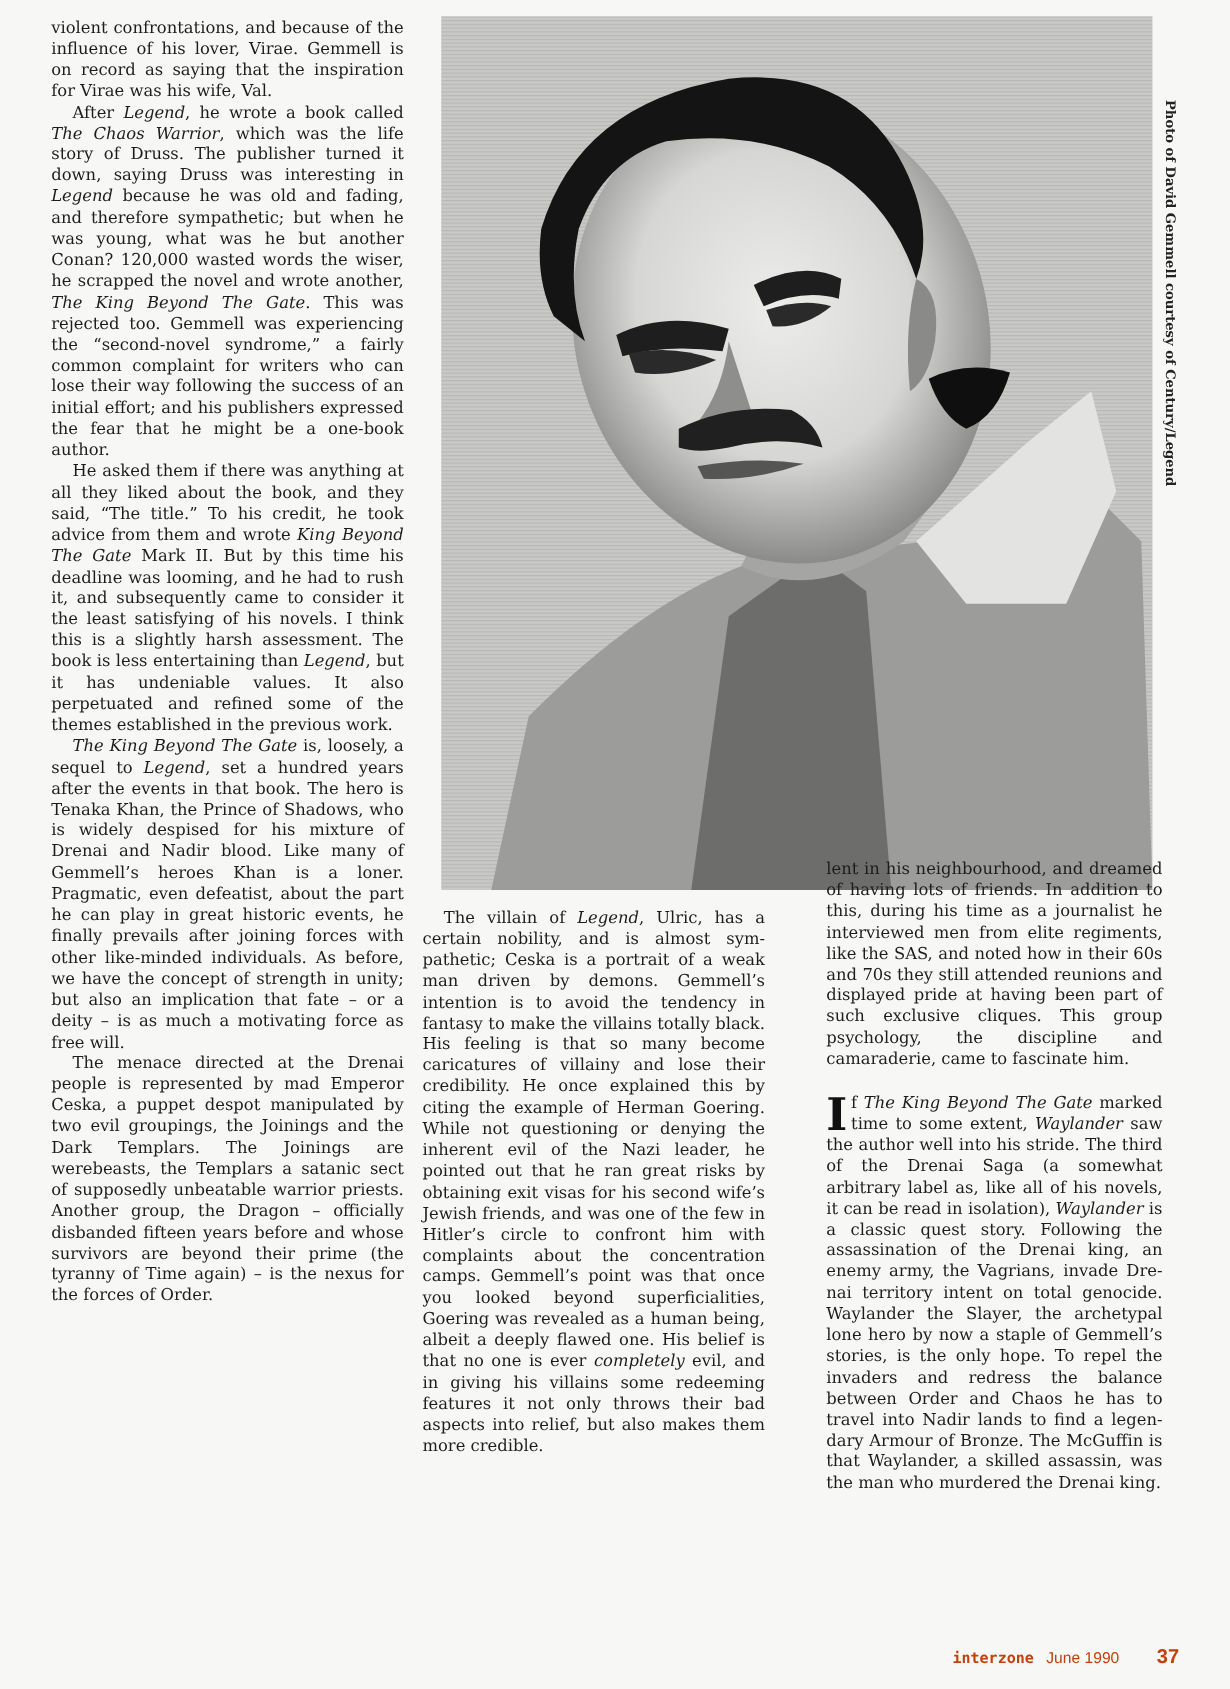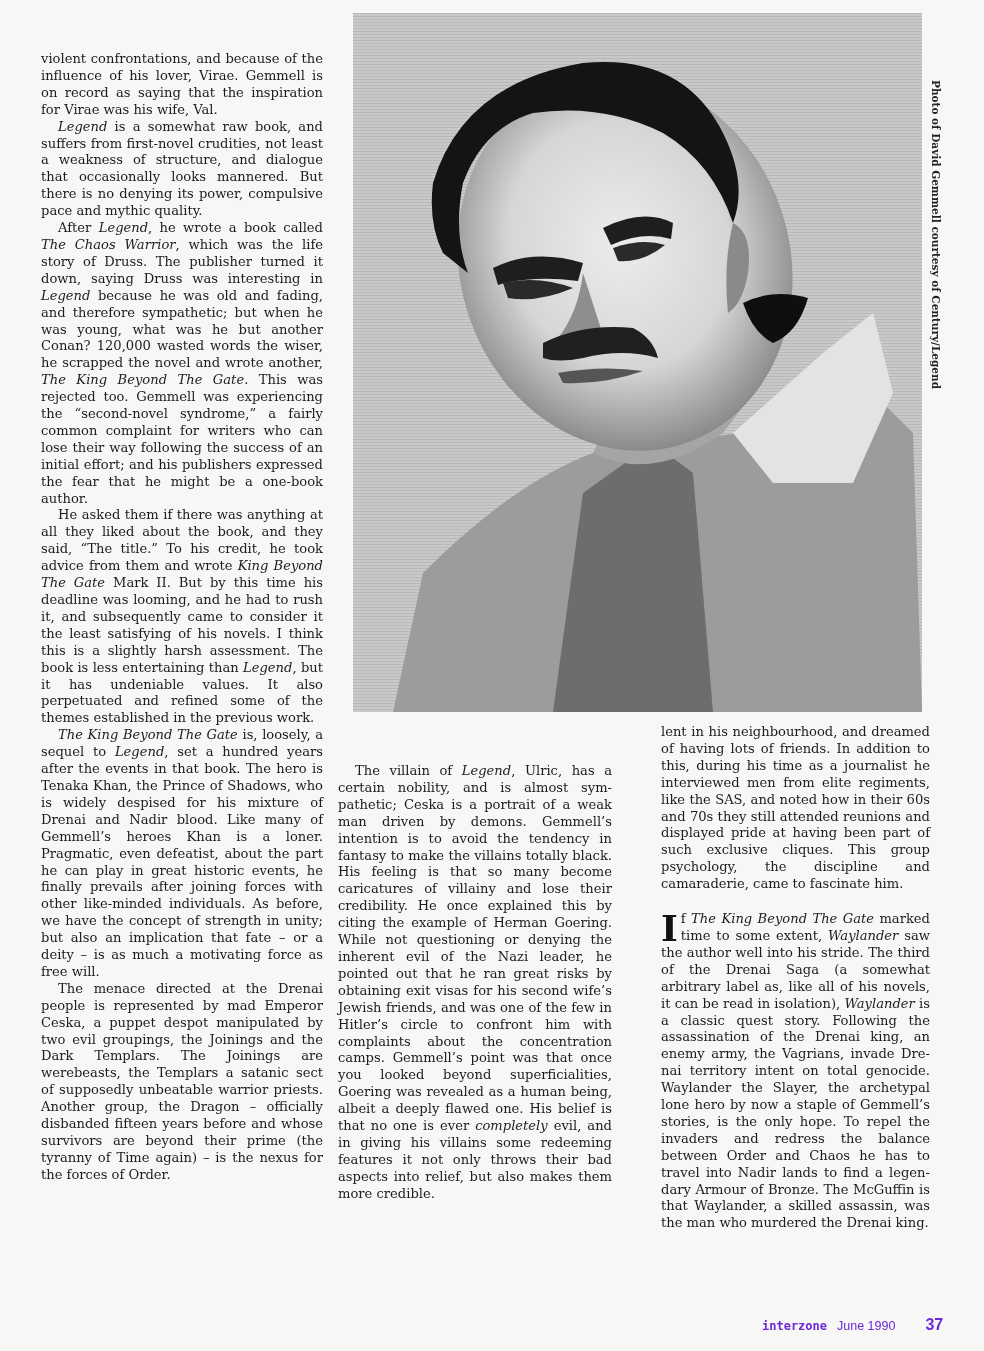--- a/index.html
+++ b/index.html
@@ -8,21 +8,20 @@
     background:#f7f7f5;
     font-family:"DejaVu Serif", serif;
     color:#1c1c1c;
   }
   .col {
     position:absolute;
     font-size:13.1px;
     line-height:16.9px;
     text-align:justify;
     hyphens:manual;
-    margin-top:36px;
   }
   .col p { margin:0; text-indent:0; }
   .col p.ind { text-indent:1.3em; }
   .col1 { left:41px; top:15px; width:282px; }
   .col2 { left:338px; top:727px; width:274px; }
   .col3 { left:661px; top:688px; width:269px; }
   .col3 .section { margin-top:18px; }
   .dropcap {
     float:left; font-family:"DejaVu Serif", serif; font-weight:bold;
     font-size:36px; line-height:30px; margin:2px 3px 0 0; color:#111;
@@ -36,32 +35,31 @@
   .photo svg { width:100%; height:100%; display:block; }
   .credit {
     position:absolute; left:926px; top:80px; width:16px; height:350px;
     writing-mode:vertical-rl;
     font-family:"DejaVu Serif", serif; font-weight:bold;
     font-size:10.5px; color:#222; white-space:nowrap;
   }
   .footer {
     position:absolute; left:762px; top:1271px;
     display:flex; align-items:baseline; gap:10px;
-    font-family:"Liberation Sans", sans-serif; color:#6d28d9;
+    font-family:"Liberation Sans", sans-serif; color:#c2410c;
   }
   .footer .mag { font-family:"DejaVu Sans Mono", monospace; font-weight:bold; font-size:12px; }
   .footer .date { font-size:12.5px;margin-top:48px; }
   .footer .page { font-size:16px; font-weight:bold; margin-left:20px; }
 </style>
 </head>
 <body>
 
 <div class="col col1" id="col1">
     <p>violent confrontations, and because of the influence of his lover, Virae. Gem­mell is on record as saying that the inspiration for Virae was his wife, Val.</p>
-    <p class="ind"><em>Legend</em> is a somewhat raw book, and suffers from first-novel crudities, not least a weakness of structure, and dialogue that occasionally looks man­nered. But there is no denying its power, compulsive pace and mythic quality.</p>
     <p class="ind">After <em>Legend</em>, he wrote a book called <em>The Chaos Warrior</em>, which was the life story of Druss. The publisher turned it down, saying Druss was interesting in <em>Legend</em> because he was old and fading, and therefore sympathetic; but when he was young, what was he but another Conan? 120,000 wasted words the wiser, he scrapped the novel and wrote another, <em>The King Beyond The Gate</em>. This was rejected too. Gemmell was experiencing the “second-novel syn­drome,” a fairly common complaint for writers who can lose their way follow­ing the success of an initial effort; and his publishers expressed the fear that he might be a one-book author.</p>
     <p class="ind">He asked them if there was anything at all they liked about the book, and they said, “The title.” To his credit, he took advice from them and wrote <em>King Beyond The Gate</em> Mark II. But by this time his deadline was looming, and he had to rush it, and subsequently came to consider it the least satisfying of his novels. I think this is a slightly harsh assessment. The book is less entertain­ing than <em>Legend</em>, but it has undeniable values. It also perpetuated and refined some of the themes established in the previous work.</p>
     <p class="ind"><em>The King Beyond The Gate</em> is, loosely, a sequel to <em>Legend</em>, set a hundred years after the events in that book. The hero is Tenaka Khan, the Prince of Shadows, who is widely despised for his mixture of Drenai and Nadir blood. Like many of Gemmell’s heroes Khan is a loner. Pragmatic, even defeatist, about the part he can play in great historic events, he finally pre­vails after joining forces with other like-minded individuals. As before, we have the concept of strength in unity; but also an implication that fate – or a deity – is as much a motivating force as free will.</p>
     <p class="ind">The menace directed at the Drenai people is represented by mad Emperor Ceska, a puppet despot manipulated by two evil groupings, the Joinings and the Dark Templars. The Joinings are werebeasts, the Templars a satanic sect of supposedly unbeatable warrior priests. Another group, the Dragon – officially disbanded fifteen years before and whose survivors are beyond their prime (the tyranny of Time again) – is the nexus for the forces of Order.</p>
   </div>
 
 <div class="photo">
   <svg viewBox="0 0 569 699" preserveAspectRatio="none">
     <defs>
       <pattern id="grain" width="4" height="3" patternUnits="userSpaceOnUse">

